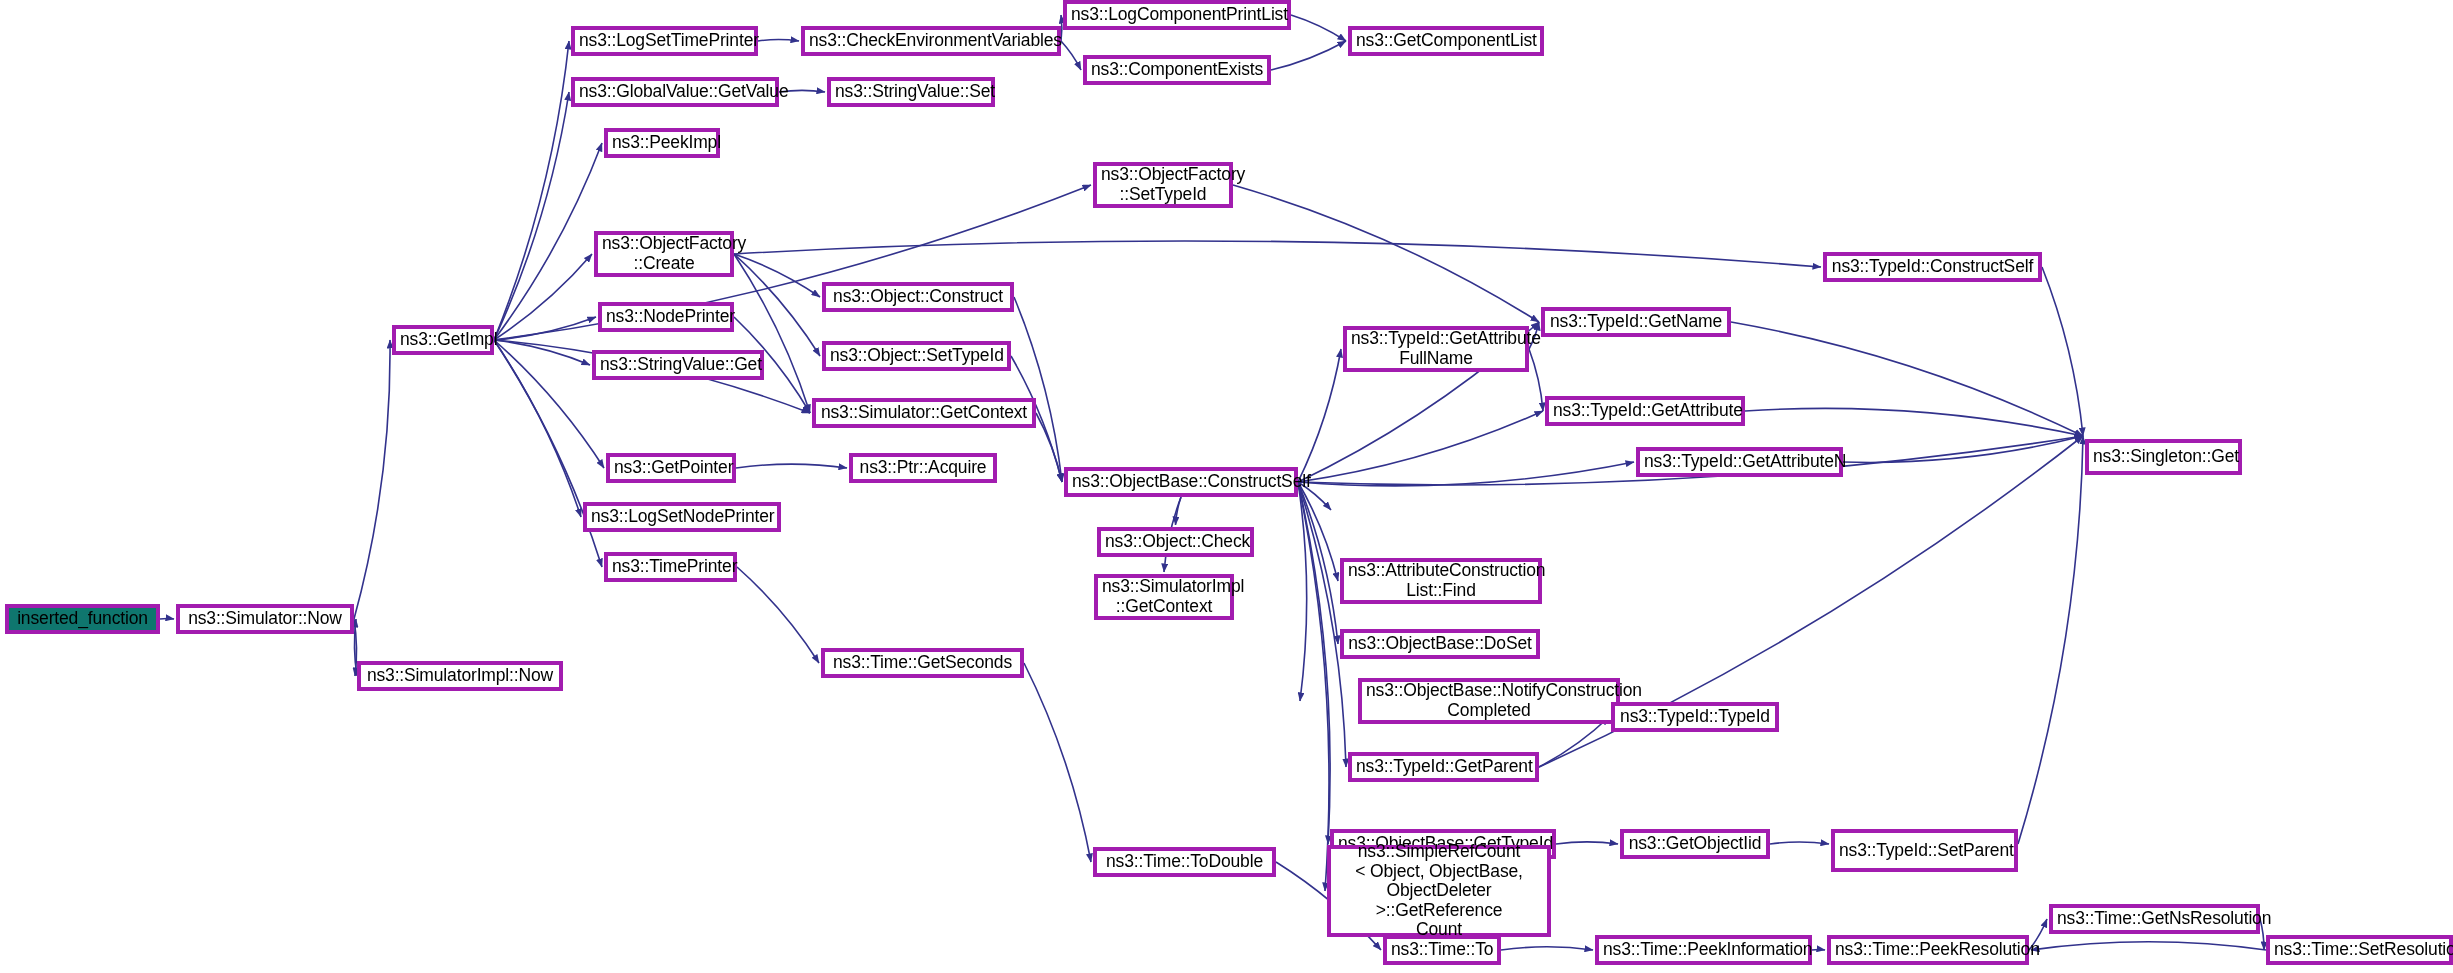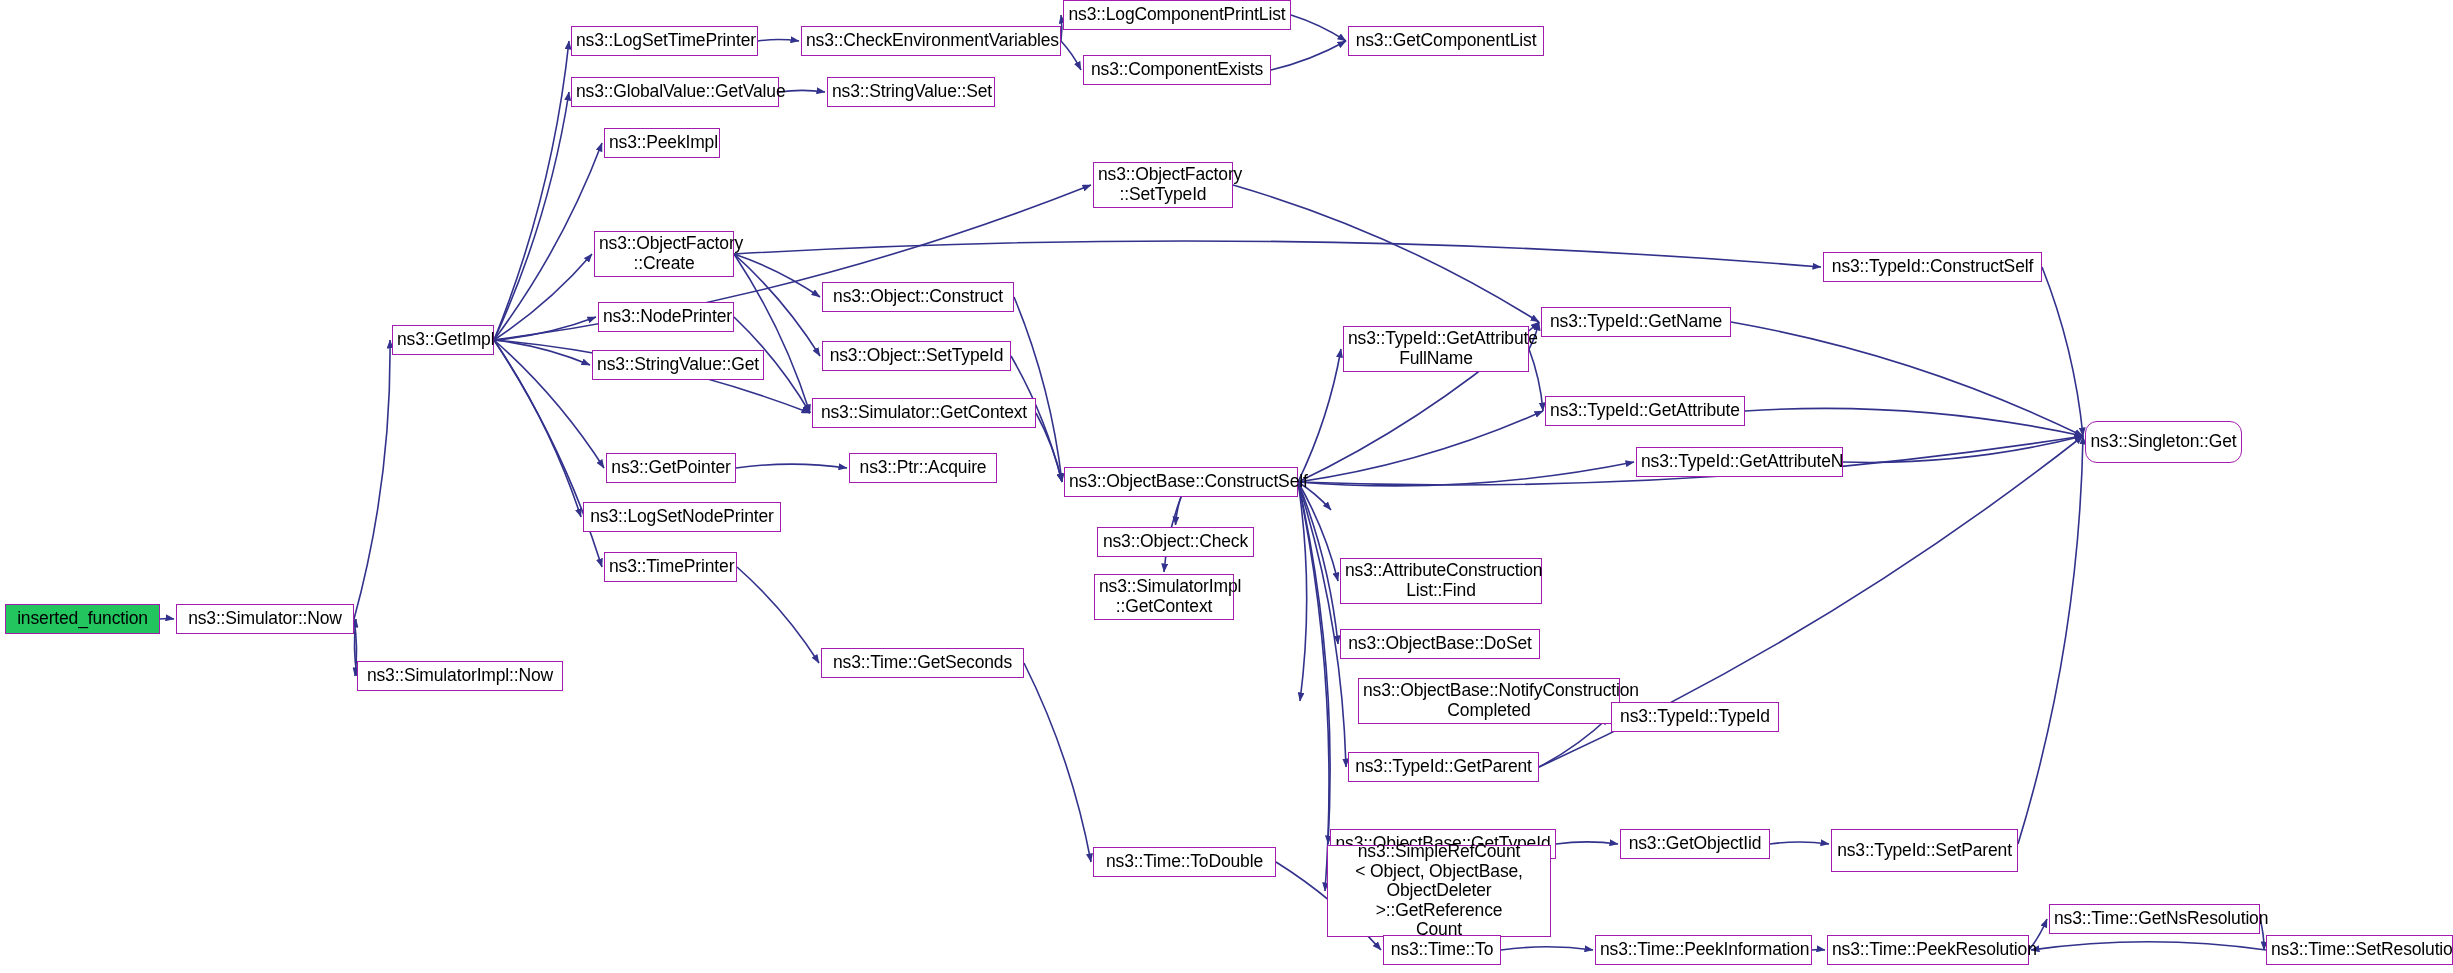--- a/index.html
+++ b/index.html
@@ -26,35 +26,35 @@
   #node-layer {
     position: absolute;
     left: 0;
     top: 0;
     width: 2453px;
     height: 973px;
   }
   .node {
     position: absolute;
     box-sizing: border-box;
-    border: 1px solid #a21caf;
+    border: 4px solid #a21caf;
     background: #ffffff;
     color: #000000;
     font-size: 17.5px;
     line-height: 1.12;
     display: flex;
     align-items: center;
     justify-content: center;
     text-align: center;
     white-space: pre-line;
     letter-spacing: -0.15px;
     padding: 0 4px;
   }
   .node.highlight {
-    background: #22c55e;
+    background: #0f766e;
   }
   .node .label {
     display: block;
     width: 100%;
   }
 </style>
 </head>
 <body>
 
 <div id="canvas-root">
@@ -175,21 +175,21 @@
       <div class="node" style="left: 1348px; top: 752px; width: 191px; height: 30px;"><span class="label">ns3::TypeId::GetParent</span></div>
       <div class="node" style="left: 1330px; top: 829px; width: 226px; height: 30px;"><span class="label">ns3::ObjectBase::GetTypeId</span></div>
       <div class="node" style="left: 1327px; top: 845px; width: 224px; height: 92px;"><span class="label">ns3::SimpleRefCount
 &lt; Object, ObjectBase,
  ObjectDeleter &gt;::GetReference
 Count</span></div>
       <div class="node" style="left: 1611px; top: 702px; width: 168px; height: 30px;"><span class="label">ns3::TypeId::TypeId</span></div>
       <div class="node" style="left: 1620px; top: 829px; width: 150px; height: 30px;"><span class="label">ns3::GetObjectIid</span></div>
       <div class="node" style="left: 1831px; top: 829px; width: 187px; height: 43px;"><span class="label">ns3::TypeId::SetParent</span></div>
       <div class="node" style="left: 1823px; top: 252px; width: 219px; height: 30px;"><span class="label">ns3::TypeId::ConstructSelf</span></div>
-      <div class="node" style="left: 2085px; top: 421px; width: 157px; height: 42px; border-radius: 12px;"><span class="label">ns3::Singleton::Get</span></div>
+      <div class="node" style="left: 2085px; top: 439px; width: 157px; height: 36px;"><span class="label">ns3::Singleton::Get</span></div>
       <div class="node" style="left: 1093px; top: 847px; width: 183px; height: 30px;"><span class="label">ns3::Time::ToDouble</span></div>
       <div class="node" style="left: 1383px; top: 935px; width: 118px; height: 30px;"><span class="label">ns3::Time::To</span></div>
       <div class="node" style="left: 1595px; top: 935px; width: 217px; height: 30px;"><span class="label">ns3::Time::PeekInformation</span></div>
       <div class="node" style="left: 1827px; top: 935px; width: 202px; height: 30px;"><span class="label">ns3::Time::PeekResolution</span></div>
       <div class="node" style="left: 2049px; top: 904px; width: 211px; height: 30px;"><span class="label">ns3::Time::GetNsResolution</span></div>
       <div class="node" style="left: 2266px; top: 935px; width: 187px; height: 30px;"><span class="label">ns3::Time::SetResolution</span></div>
     </div>
 </div>
 
 </body></html>

